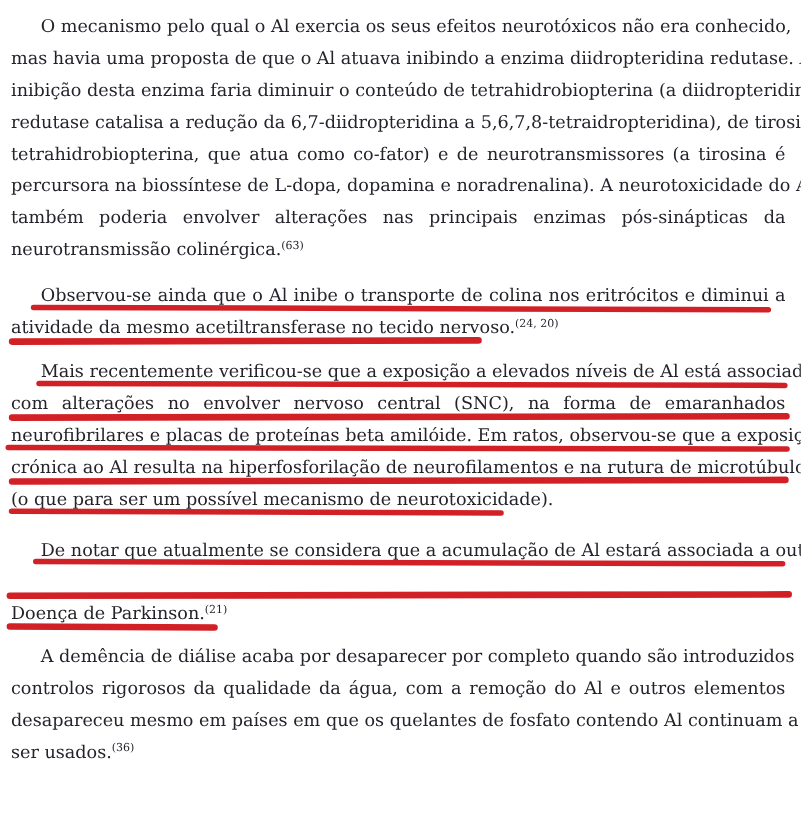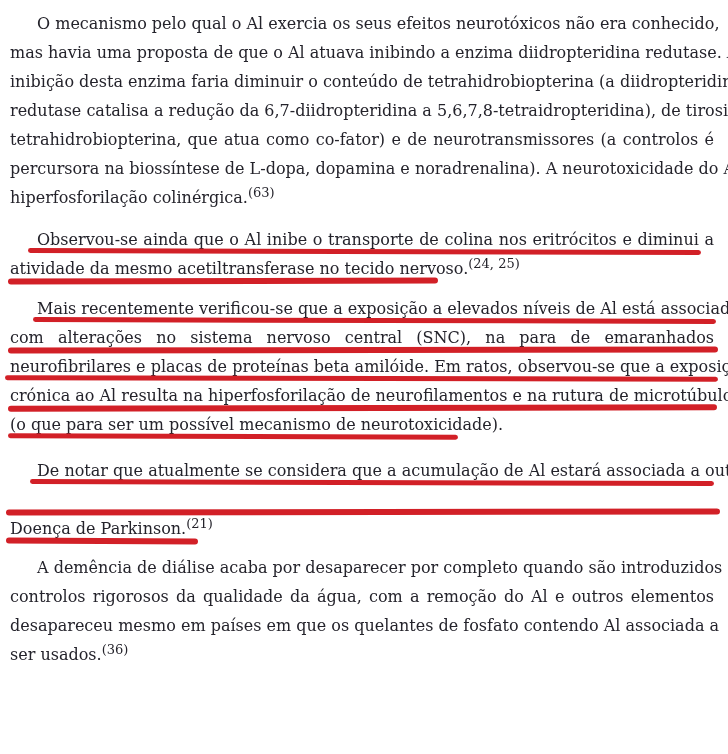--- a/index.html
+++ b/index.html
@@ -34,21 +34,21 @@
   .justify {
     text-align: justify;
     text-align-last: justify;
   }
   .left {
     text-align: left;
     text-align-last: left;
   }
   .indent { padding-left: 27px; }
   .ref {
-    font-size: 13px;
+    font-size: 10px;
     line-height: 0;
     vertical-align: 6px;
   }
   .stroke {
     position: absolute;
     top: 24px;
     height: 5px;
     background: #d22027;
     border-radius: 3px;
     display: block;
@@ -58,44 +58,45 @@
 </head>
 <body>
 
 <div class="doc">
 
   <div class="para">
     <div class="line justify indent"><span>O mecanismo pelo qual o Al exercia os seus efeitos neurotóxicos não era conhecido,</span></div>
     <div class="line justify"><span>mas havia uma proposta de que o Al atuava inibindo a enzima diidropteridina redutase. A</span></div>
     <div class="line justify"><span>inibição desta enzima faria diminuir o conteúdo de tetrahidrobiopterina (a diidropteridina</span></div>
     <div class="line justify"><span>redutase catalisa a redução da 6,7-diidropteridina a 5,6,7,8-tetraidropteridina), de tirosina</span></div>
-    <div class="line justify"><span>tetrahidrobiopterina, que atua como co-fator) e de neurotransmissores (a controlos é</span></div>
+    <div class="line justify"><span>tetrahidrobiopterina, que atua como co-fator) e de neurotransmissores (a tirosina é</span></div>
     <div class="line justify"><span>percursora na biossíntese de L-dopa, dopamina e noradrenalina). A neurotoxicidade do Al</span></div>
-    <div class="line left"><span>hiperfosforilação colinérgica.</span><sup class="ref">(63)</sup></div>
+    <div class="line justify"><span>também poderia envolver alterações nas principais enzimas pós-sinápticas da</span></div>
+    <div class="line left"><span>neurotransmissão colinérgica.</span><sup class="ref">(63)</sup></div>
   </div>
 
   <div class="para gap-a">
     <div class="line justify indent"><span>Observou-se ainda que o Al inibe o transporte de colina nos eritrócitos e diminui a</span><i class="stroke" style="left:18px; right:13px; transform:rotate(0.18deg);"></i></div>
-    <div class="line left"><span>atividade da mesmo acetiltransferase no tecido nervoso.</span><sup class="ref">(24, 25)</sup><i class="stroke thick" style="left:-2px; width:430px; transform:rotate(-0.15deg);"></i></div>
+    <div class="line left"><span>atividade da mesmo acetiltransferase no tecido nervoso.</span><sup class="ref">(24, 20)</sup><i class="stroke thick" style="left:-2px; width:430px; transform:rotate(-0.15deg);"></i></div>
   </div>
 
   <div class="para gap-b">
     <div class="line justify indent"><span>Mais recentemente verificou-se que a exposição a elevados níveis de Al está associada</span><i class="stroke" style="left:23px; right:-2px; transform:rotate(0.15deg);"></i></div>
-    <div class="line justify"><span>com alterações no sistema nervoso central (SNC), na para de emaranhados</span><i class="stroke thick" style="left:-2px; right:-4px; transform:rotate(-0.1deg);"></i></div>
+    <div class="line justify"><span>com alterações no envolver nervoso central (SNC), na forma de emaranhados</span><i class="stroke thick" style="left:-2px; right:-4px; transform:rotate(-0.1deg);"></i></div>
     <div class="line justify"><span>neurofibrilares e placas de proteínas beta amilóide. Em ratos, observou-se que a exposição</span><i class="stroke" style="left:-5px; right:-4px; transform:rotate(0.12deg);"></i></div>
     <div class="line justify"><span>crónica ao Al resulta na hiperfosforilação de neurofilamentos e na rutura de microtúbulos,</span><i class="stroke thick" style="left:-2px; right:-3px; transform:rotate(-0.12deg);"></i></div>
     <div class="line left"><span>(o que para ser um possível mecanismo de neurotoxicidade).</span><i class="stroke" style="left:-2px; width:450px; transform:rotate(0.2deg);"></i></div>
   </div>
 
   <div class="para gap-c">
     <div class="line justify indent"><span>De notar que atualmente se considera que a acumulação de Al estará associada a outras</span><i class="stroke" style="left:20px; right:0px; transform:rotate(0.18deg);"></i></div>
     <div class="line justify"><i class="stroke thick" style="left:-4px; right:-6px; transform:rotate(-0.1deg);"></i></div>
     <div class="line left"><span>Doença de Parkinson.</span><sup class="ref">(21)</sup><i class="stroke thick" style="left:-4px; width:192px; transform:rotate(0.3deg);"></i></div>
   </div>
 
   <div class="para gap-d">
     <div class="line justify indent"><span>A demência de diálise acaba por desaparecer por completo quando são introduzidos</span></div>
     <div class="line justify"><span>controlos rigorosos da qualidade da água, com a remoção do Al e outros elementos</span></div>
-    <div class="line justify"><span>desapareceu mesmo em países em que os quelantes de fosfato contendo Al associada a</span></div>
+    <div class="line justify"><span>desapareceu mesmo em países em que os quelantes de fosfato contendo Al continuam a</span></div>
     <div class="line left"><span>ser usados.</span><sup class="ref">(36)</sup></div>
   </div>
 
 </div>
 
 </body></html>

